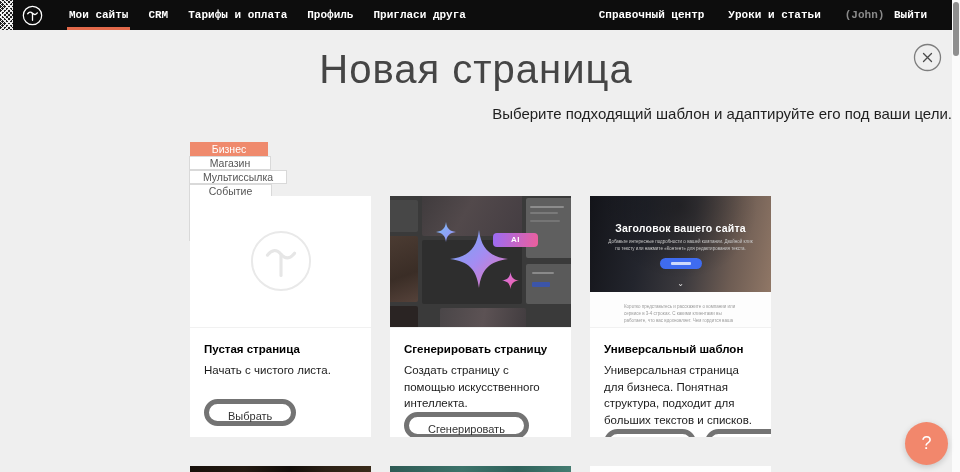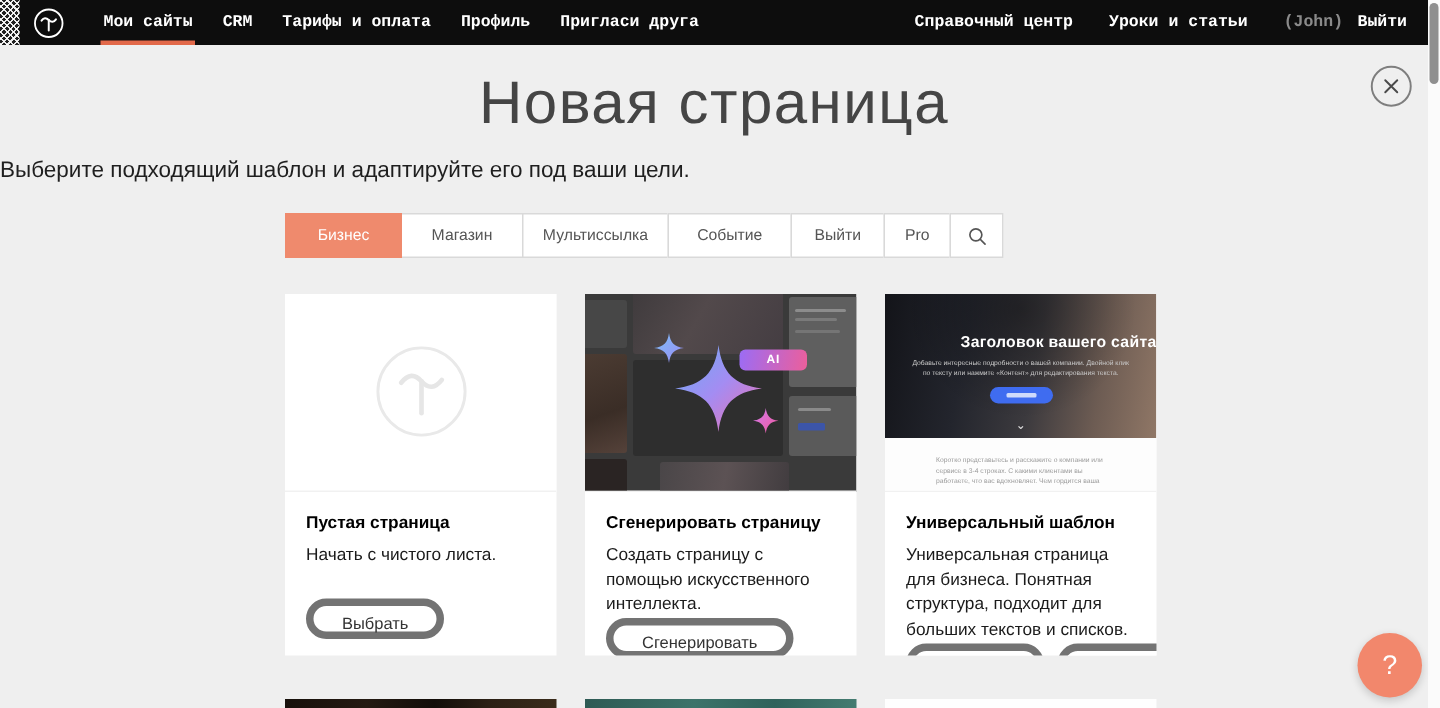--- a/index.html
+++ b/index.html
@@ -12,41 +12,41 @@
   .tex { width:13px; height:30px;
          background:repeating-linear-gradient(135deg,#e9e9e9 0 1px,#111 1px 3px),
                     repeating-linear-gradient(45deg,#e9e9e9 0 1px,#111 1px 3px);
          background-blend-mode:screen; }
   .logo-circ { width:21px; height:21px; margin-left:9px; flex:none; }
   .nav { display:flex; align-items:center; margin-left:16px; height:30px; }
   .nav-item { position:relative; color:#fff; font-size:11px; font-weight:bold;
               padding:0 10px; height:30px; line-height:30px; cursor:pointer; white-space:nowrap; }
   .nav-item.active::after { content:""; position:absolute; left:8px; right:8px; bottom:0;
               height:3px; background:#e2694a; }
-  .nav-right { margin-left:auto; display:flex; align-items:center; padding-right:14px;text-align:right; }
+  .nav-right { margin-left:auto; display:flex; align-items:center; padding-right:25px;text-align:right; }
   .nav-right .nav-item { padding:0 12px; }
   .user-wrap { font-size:11px; font-weight:bold; padding-left:12px; white-space:nowrap; }
   .user-name { color:#8a8a8a; }
   .logout { color:#fff; margin-left:3px; }
 
   
   .scrollbar { position:absolute; top:0; right:0; width:8px; height:472px; background:#fbfbfb; }
   .scroll-thumb { position:absolute; top:2px; left:1px; width:6px; height:54px; background:#8f8f8f; border-radius:3px; }
 
   
   .main { position:absolute; top:30px; left:0; width:952px; height:442px; background:#efefef; }
 
   .close-btn { position:absolute; top:13px; left:913px; width:29px; height:29px; cursor:pointer; }
 
   .page-title { margin-top:17px; text-align:center; font-size:40px; font-weight:300;
                 color:#454545; letter-spacing:1px; }
-  .page-subtitle { margin-top:13px; text-align:left; font-size:15px; color:#1f1f1f; }
-
-  
-  .tabs { position:absolute; left:190px; top:112px; height:28px; display:flex; }
+  .page-subtitle { margin-top:13px; text-align:right; font-size:15px; color:#1f1f1f; }
+
+  
+  .tabs { position:absolute; left:190px; top:112px; height:28px; display:flex;flex-direction:column; }
   .tab { height:30px; background:#fff; border:1px solid #d9d9d9; color:#555; font-size:10.5px;
          display:flex; align-items:center; justify-content:center; cursor:pointer; }
   .tab + .tab { margin-left:-1px; }
   .tab.active { background:#ef8a6d; border-color:#ef8a6d; color:#fff; z-index:2; }
   .tab-search svg { display:block; }
 
   
   .cards-row { position:absolute; left:190px; top:166px; display:flex; gap:19px; }
   .cards-row2 { position:absolute; left:190px; top:436px; display:flex; gap:19px; }
   .card { width:181px; height:241px; background:#fff; overflow:hidden; display:flex; flex-direction:column; }
@@ -68,21 +68,21 @@
   .ai-img .tile { position:absolute; border-radius:2px; }
   .ai-badge { position:absolute; left:103px; top:37px; width:45px; height:14px; border-radius:4px;
               background:linear-gradient(100deg,#9b6cf5,#ec5f9b); color:#fff; font-size:8px; font-weight:bold;
               text-align:center; line-height:14px; letter-spacing:.5px; }
   .star { position:absolute; }
 
   
   .tpl-hero { position:absolute; top:0; left:0; width:181px; height:96px;
               background:linear-gradient(100deg,#131419 0%,#23252d 30%,#3c3a3e 55%,#6d5c53 78%,#907766 100%); }
   .tpl-hero-inner { position:absolute; inset:0; background:radial-gradient(ellipse at 50% 10%,rgba(0,0,0,.35),rgba(0,0,0,0) 60%); }
-  .tpl-headline { position:absolute; top:26px; width:100%; text-align:right; color:#fff;
+  .tpl-headline { position:absolute; top:26px; width:100%; text-align:center; color:#fff;
                   font-size:10.5px; font-weight:bold; letter-spacing:.2px; }
   .tpl-sub { position:absolute; top:43px; left:18px; right:18px; text-align:center; color:#c9c9c9;
              font-size:4.5px; line-height:1.5; }
   .tpl-btn { position:absolute; top:62px; left:50%; transform:translateX(-50%);
              width:42px; height:11px; border-radius:6px; background:#3f6cf0; }
   .tpl-btn i { display:block; margin:4px auto 0; width:20px; height:2.5px; background:rgba(255,255,255,.75); border-radius:1px; }
   .tpl-chevron { position:absolute; top:83px; left:50%; transform:translateX(-50%); color:#e0e0e0; font-size:8px; }
   .tpl-white { position:absolute; top:96px; left:0; width:181px; height:36px; background:#fdfdfd; }
   .tpl-par { margin:11px 28px 0 34px; font-size:4.5px; line-height:1.6; color:#9b9b9b; text-align:left; }
 

